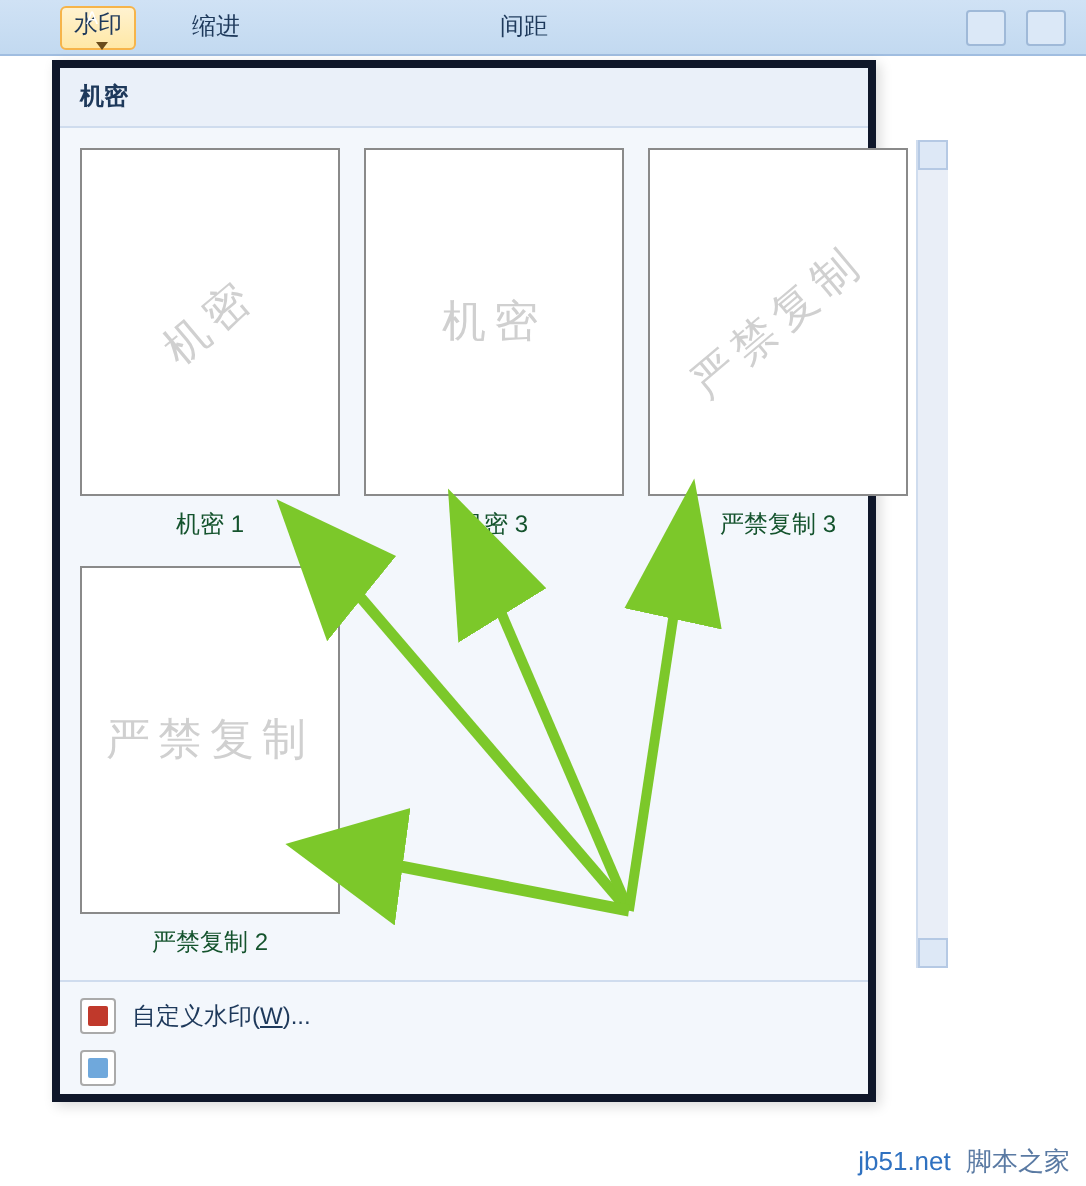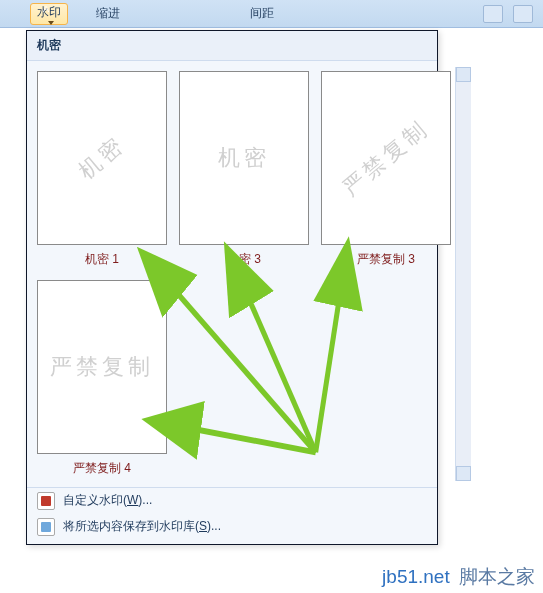--- a/index.html
+++ b/index.html
@@ -40,21 +40,21 @@
   .chev { margin-left:4px; width:0;height:0;border-left:3px solid transparent;border-right:3px solid transparent;border-top:4px solid #6a4c1b; }
   .ribbon-sep { width:14px; }
   .ribbon-label { color:#1e395b; padding:0 10px; }
   .ribbon-icons-right { margin-left:auto; display:flex; gap:10px; padding-right:10px; }
   .ribbon-icons-right .ico { width:20px; height:18px; background:#dbe8f7; border:1px solid #9fb9d8; border-radius:2px; }
   .gallery-panel {
     position:absolute;
     left:26px; top:30px;
     width:412px;
     background:#f3f7fc;
-    border:1px solid #0f172a;
+    border:4px solid #0f172a;
     box-shadow: 2px 2px 6px rgba(0,0,0,.15);
   }
   .gallery-header {
     padding:6px 10px 6px 10px;
     font-weight:bold;
     color:#1e395b;
     background:#eaf0f9;
     border-bottom:1px solid #cfdcee;
   }
   .gallery-body {
@@ -81,47 +81,47 @@
     position:absolute;
     left:50%; top:50%;
     color:#d0d0d0;
     font-size:22px;
     letter-spacing:4px;
     white-space:nowrap;
     transform-origin:center center;
   }
   .wmark-diag { transform: translate(-50%,-50%) rotate(-40deg); }
   .wmark-flat { transform: translate(-50%,-50%); }
-  .thumb-label { margin-top:6px; color:#7f1d1d; text-align:center; }
+  .thumb-label { margin-top:6px; color:#14532d; text-align:center; }
   .scroll-col {
     width:17px;
     background:#e9eef7;
     border-left:1px solid #cfdcee;
     display:flex; flex-direction:column; align-items:center;
   }
   .sc-btn { width:15px; height:15px; background:#dde8f6; border:1px solid #b5c9e4; margin:0; }
   .sc-btn:first-child{margin-top:0;}
   .sc-track { flex:1; }
   .menu-list { border-top:1px solid #cfdcee; padding:2px 0; }
   .menu-item {
-    display:flex; align-items:flex-start;
+    display:flex; align-items:flex-end;
     padding:2px 10px;
     height:26px;
     color:#1e395b;
     cursor:default;
   }
   .menu-icon { width:18px; height:18px; margin-right:8px; border:1px solid #aaa; border-radius:2px; background:#fff; position:relative; }
   .menu-icon.red::after{content:"";position:absolute;left:3px;top:3px;width:10px;height:10px;background:#c0392b;border-radius:1px;}
   .menu-icon.x::after{content:"✕";position:absolute;left:3px;top:0;color:#c0392b;font-size:11px;}
   .menu-icon.save::after{content:"";position:absolute;left:3px;top:3px;width:10px;height:10px;background:#6fa8dc;border-radius:1px;}
   .underline { text-decoration:underline; }
   .footer-watermark {
     position:absolute;
     right:4px; bottom:2px;
-    font-size:19px;
+    font-size:13px;
     color:#5a7aa3;
     background:rgba(255,255,255,.6);
     padding:1px 4px;
   }
   .footer-watermark .blue { color:#2f71c0; margin-right:4px; }
   .arrows-layer {
     position:absolute;
     left:0; top:0; width:100%; height:100%;
     pointer-events:none;
   }
@@ -167,21 +167,21 @@
         <div class="thumb-page">
           <span class="wmark wmark-diag">严禁复制</span>
         </div>
         <div class="thumb-label">严禁复制 3</div>
       </div>
 
       <div class="thumb-cell">
         <div class="thumb-page">
           <span class="wmark wmark-flat">严禁复制</span>
         </div>
-        <div class="thumb-label">严禁复制 4</div>
+        <div class="thumb-label">严禁复制 2</div>
       </div>
 
       <div></div>
         <div></div>
     </div>
 
     <div class="scroll-col">
       <div class="sc-btn"></div>
       <div class="sc-track"></div>
       <div class="sc-btn"></div>
@@ -204,23 +204,20 @@
 
   <div class="menu-list">
     <div class="menu-item">
       <span class="menu-icon red"></span>
       <span>
         <span>自定义水印(</span><span class="underline">W</span><span>)...</span>
       </span>
     </div>
     <div class="menu-item">
       <span class="menu-icon save"></span>
-      <span>
-        <span>将所选内容保存到水印库(</span><span class="underline">S</span><span>)...</span>
-      </span>
     </div>
   </div>
 </div>
 
 <div class="footer-watermark">
   <span class="blue">jb51.net</span>
   <span>脚本之家</span>
 </div>
 
 </body></html>

